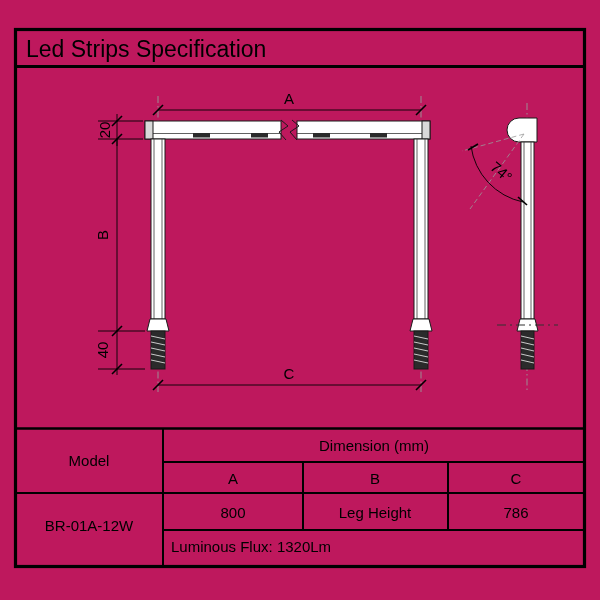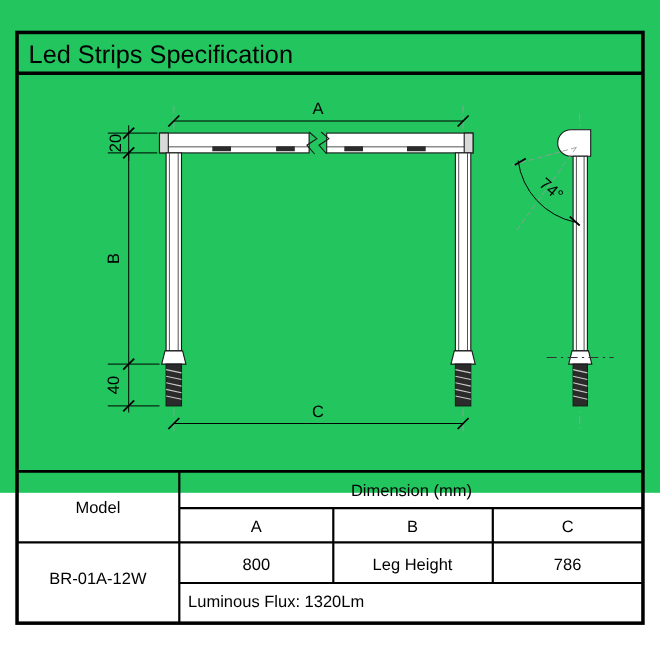--- a/index.html
+++ b/index.html
@@ -13,22 +13,22 @@
     height: 600px;
     font-family: "Liberation Sans", sans-serif;
     color: #000000;
     overflow: hidden;
   }
   #sheet {
     position: absolute;
     left: 0;
     top: 0;
     width: 600px;
-    height: 448px;
-    background: #22c55e;
+    height: 600px;
+    background: #be185d;
   }
   .svg-root {
     position: absolute;
     left: 0;
     top: 0;
     display: block;
   }
   text {
     font-family: "Liberation Sans", sans-serif;
     fill: #000000;

